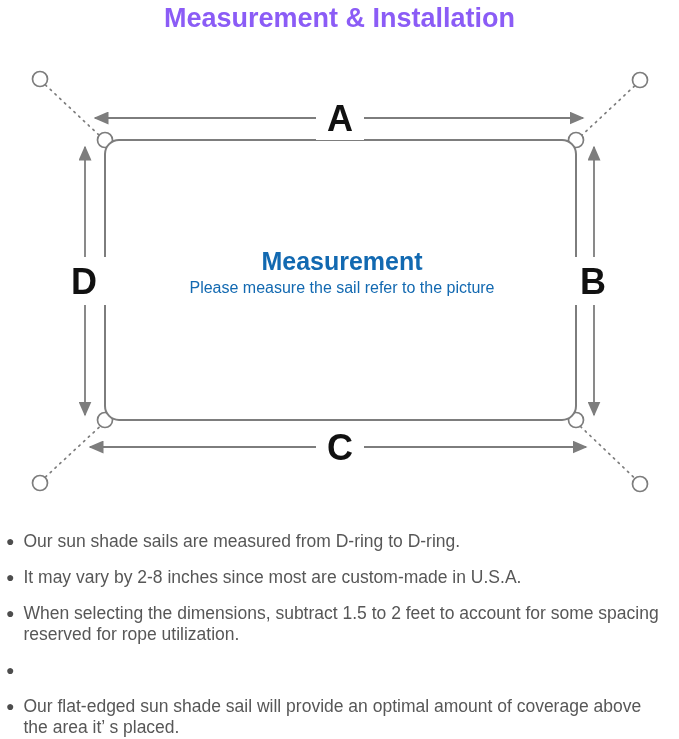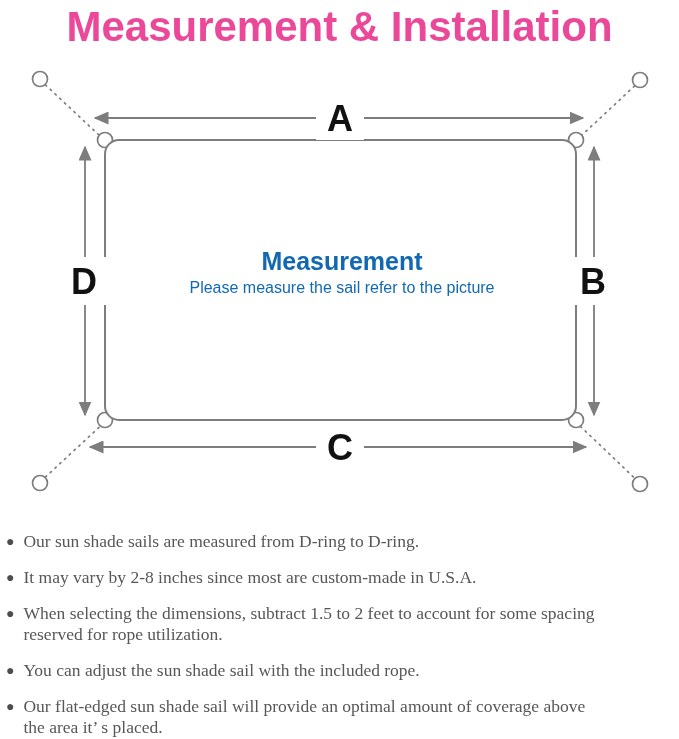--- a/index.html
+++ b/index.html
@@ -8,24 +8,24 @@
     width: 679px;
     height: 739px;
     background: #ffffff;
     font-family: "Liberation Sans", sans-serif;
     overflow: hidden;
   }
   .main-title {
     margin: 0;
     padding-top: 3px;
     text-align: center;
-    font-size: 42px;
+    font-size: 27px;
     font-weight: bold;
     letter-spacing: 0px;
-    color: #ec4899;
+    color: #8b5cf6;
   }
   .diagram-wrap {
     position: absolute;
     left: 0;
     top: 50px;
     width: 679px;
     height: 460px;
   }
   .notes {
     position: absolute;
@@ -46,21 +46,20 @@
   }
   .notes .dot {
     flex: 0 0 auto;
     font-size: 14px;
     line-height: 21px;
     margin-right: 9px;
     color: #4d4d4d;
   }
   .notes .note-text {
     white-space: pre-line;
-    font-family: Liberation Serif, serif;
   }
   .dim-letter {
     font-family: "Liberation Sans", sans-serif;
     font-size: 36px;
     font-weight: bold;
     fill: #111111;
   }
   .center-heading {
     font-family: "Liberation Sans", sans-serif;
     font-size: 25px;
@@ -134,21 +133,20 @@
       <span class="dot">●</span>
       <span class="note-text">It may vary by 2-8 inches since most are custom-made in U.S.A.</span>
     </li>
     <li>
       <span class="dot">●</span>
       <span class="note-text">When selecting the dimensions, subtract 1.5 to 2 feet to account for some spacing
 reserved for rope utilization.</span>
     </li>
     <li>
       <span class="dot">●</span>
-      <span class="note-text">You can adjust the sun shade sail with the included rope.</span>
     </li>
     <li>
       <span class="dot">●</span>
       <span class="note-text">Our flat-edged sun shade sail will provide an optimal amount of coverage above
 the area it’ s placed.</span>
     </li>
   </ul>
 
 </div>
 

